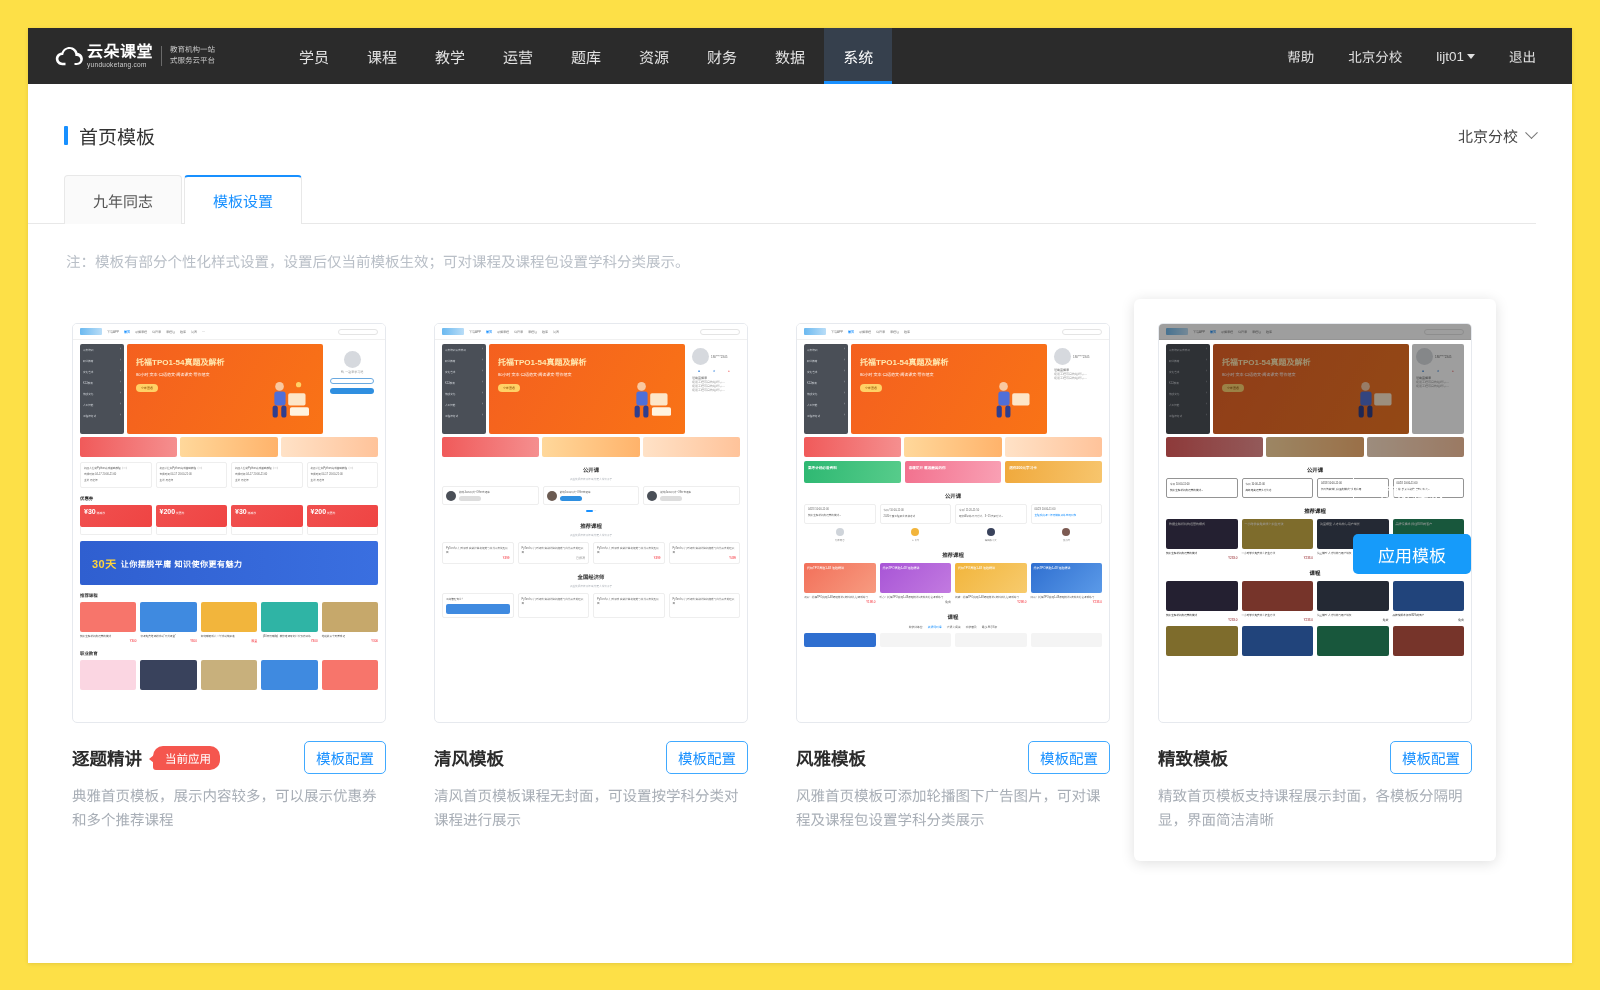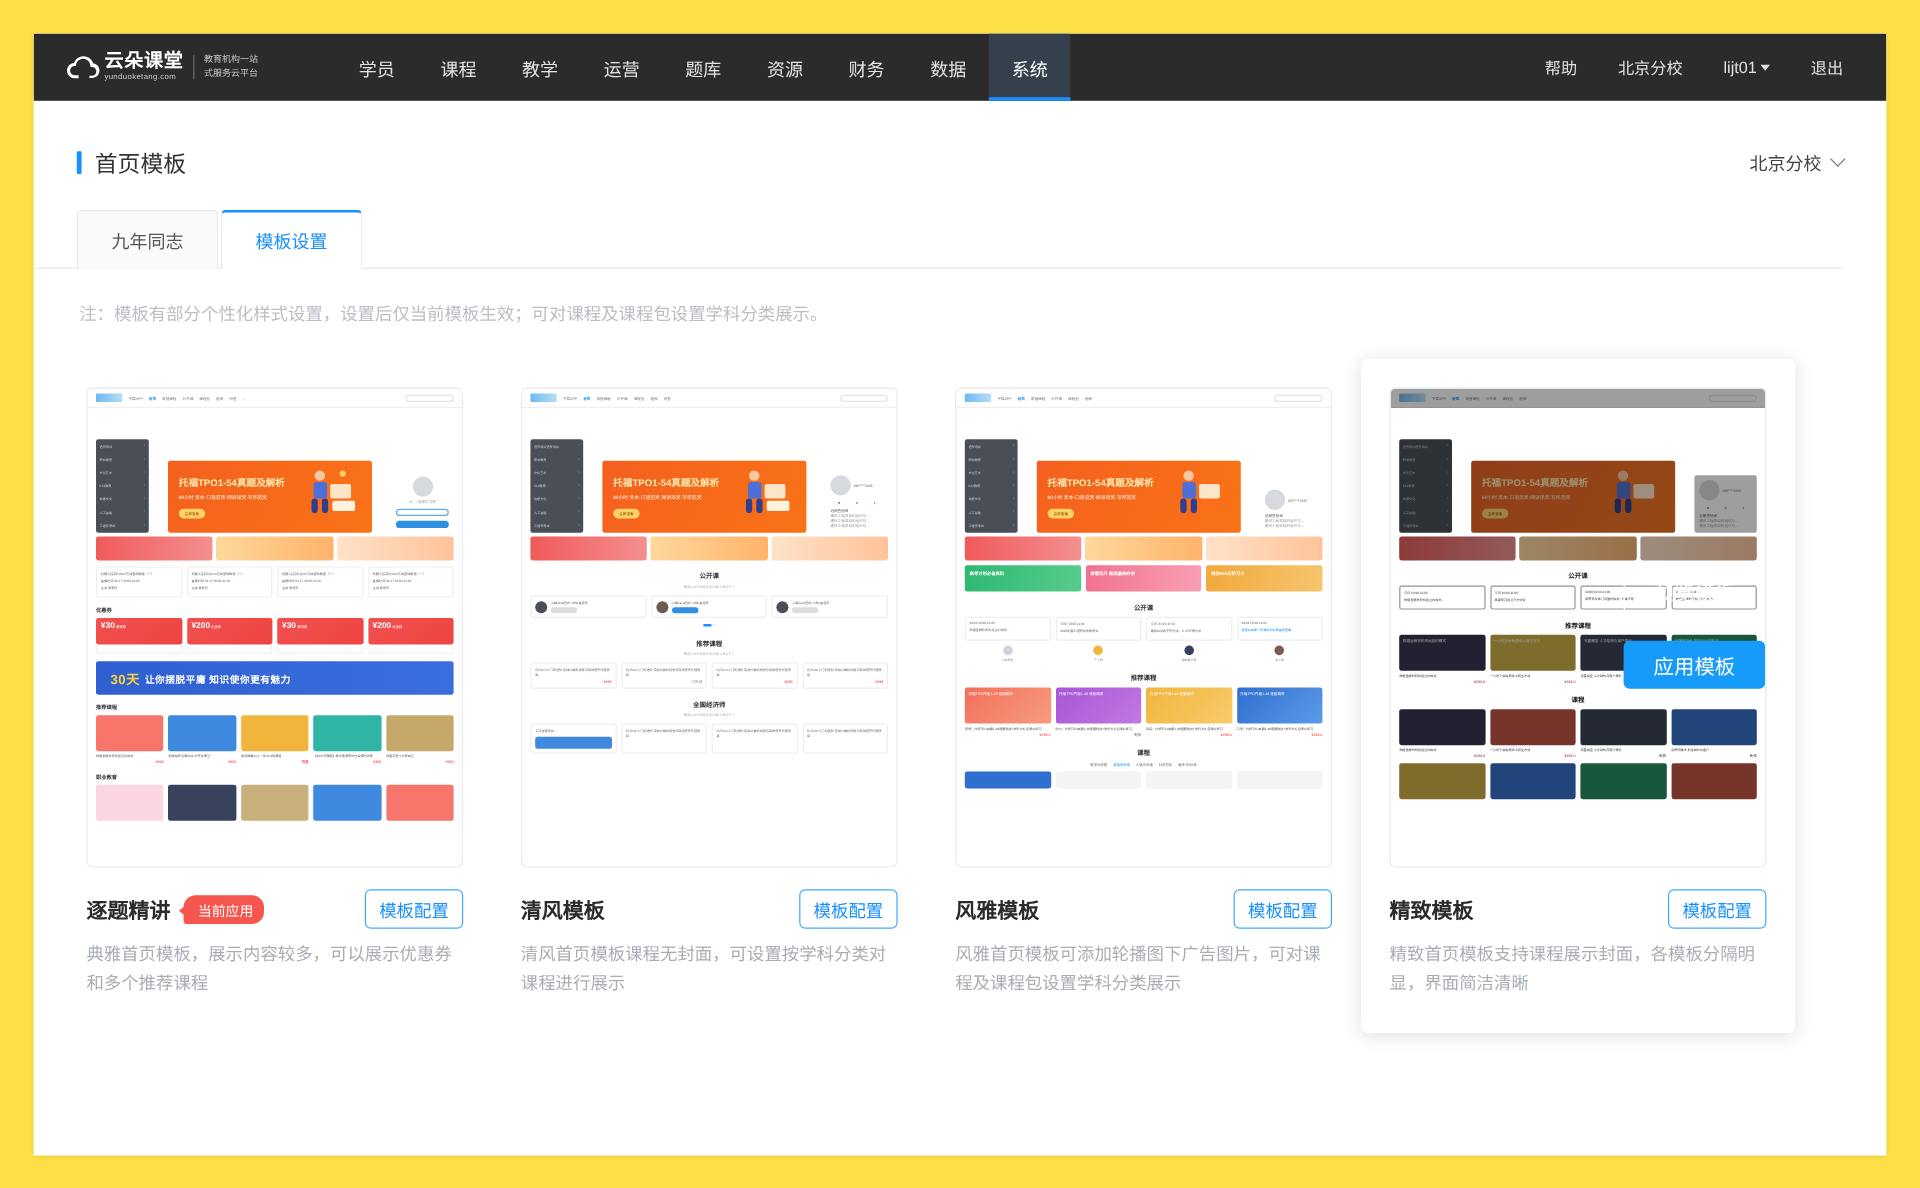--- a/index.html
+++ b/index.html
@@ -224,21 +224,21 @@
     height: 16px; background: #fff;
     display: flex; align-items: center;
     padding: 0 7px; gap: 5px;
     border-bottom: 1px solid #f0f0f0;
   }
   .m-logo { width: 22px; height: 7px; background: linear-gradient(90deg,#6bb9f0,#b9ddf7); border-radius: 1px; }
   .m-navlink { font-size: 3px; color: #777; }
   .m-navlink.on { color: #1890ff; font-weight: bold; }
   .m-search { margin-left: auto; width: 40px; height: 6px; border: 1px solid #e4e4e4; border-radius: 3px; }
   .m-body { padding: 4px 7px; }
-  .m-hero-row { display: flex; gap: 16px; height: 100px; align-items: flex-end; }
+  .m-hero-row { display: flex; gap: 3px; height: 90px; }
   .m-sidemenu { width: 44px; background: #4a4f57; border-radius: 2px; padding: 4px 3px; display:flex; flex-direction:column; gap:7px;}
   .m-sidemenu div { font-size: 2.6px; color: #cfd3d8; display:flex; justify-content:space-between;}
   .m-banner {
     flex: 1;
     background: linear-gradient(120deg,#f4601f,#f97316);
     border-radius: 2px;
     padding: 12px 9px;
     position: relative;
     overflow: hidden;
   }
@@ -257,21 +257,21 @@
   .m-ad { flex: 1; border-radius: 2px; }
   .m-sec-title { font-size: 4.4px; font-weight: bold; color: #333; margin: 7px 0 4px 0; }
   .m-sec-title.center { text-align: center; font-size: 5.4px; margin: 9px 0 3px 0;}
   .m-sub-center { text-align:center; font-size:2.6px; color:#aeb3ba;}
   .m-row { display: flex; gap: 4px; }
   .m-coupon { flex:1; height: 22px; background: linear-gradient(135deg,#f0504f,#ef4443); border-radius: 2px; color:#fff; padding: 3px 4px;}
   .m-coupon b { font-size: 7px; }
   .m-coupon span { font-size: 2.8px; }
   .m-coupon-foot { border:1px solid #eee; border-top:none; height: 8px; border-radius: 0 0 2px 2px;}
   .m-wide-banner {
-    height: 28px; margin-top: 6px; border-radius: 2px;
+    height: 44px; margin-top: 6px; border-radius: 2px;
     background: linear-gradient(90deg,#2f5fd0,#3a6fe0);
     color: #fff; display: flex; align-items: center; padding-left: 12px;
     font-size: 8px; font-weight: bold; letter-spacing: .5px;
   }
   .m-wide-banner i { color:#ffd43b; font-style: normal; font-size: 11px; margin-right: 4px;}
   .m-course { flex:1; border-radius: 2px; }
   .m-course-img { height: 30px; border-radius: 2px; }
   .m-course-txt { font-size: 2.6px; color:#555; margin-top: 3px; line-height:1.5;}
   .m-price { font-size: 3px; color:#f5222d; text-align:right; }
   .m-chip-row { display:flex; gap:5px; align-items:center; margin: 4px 0; }

